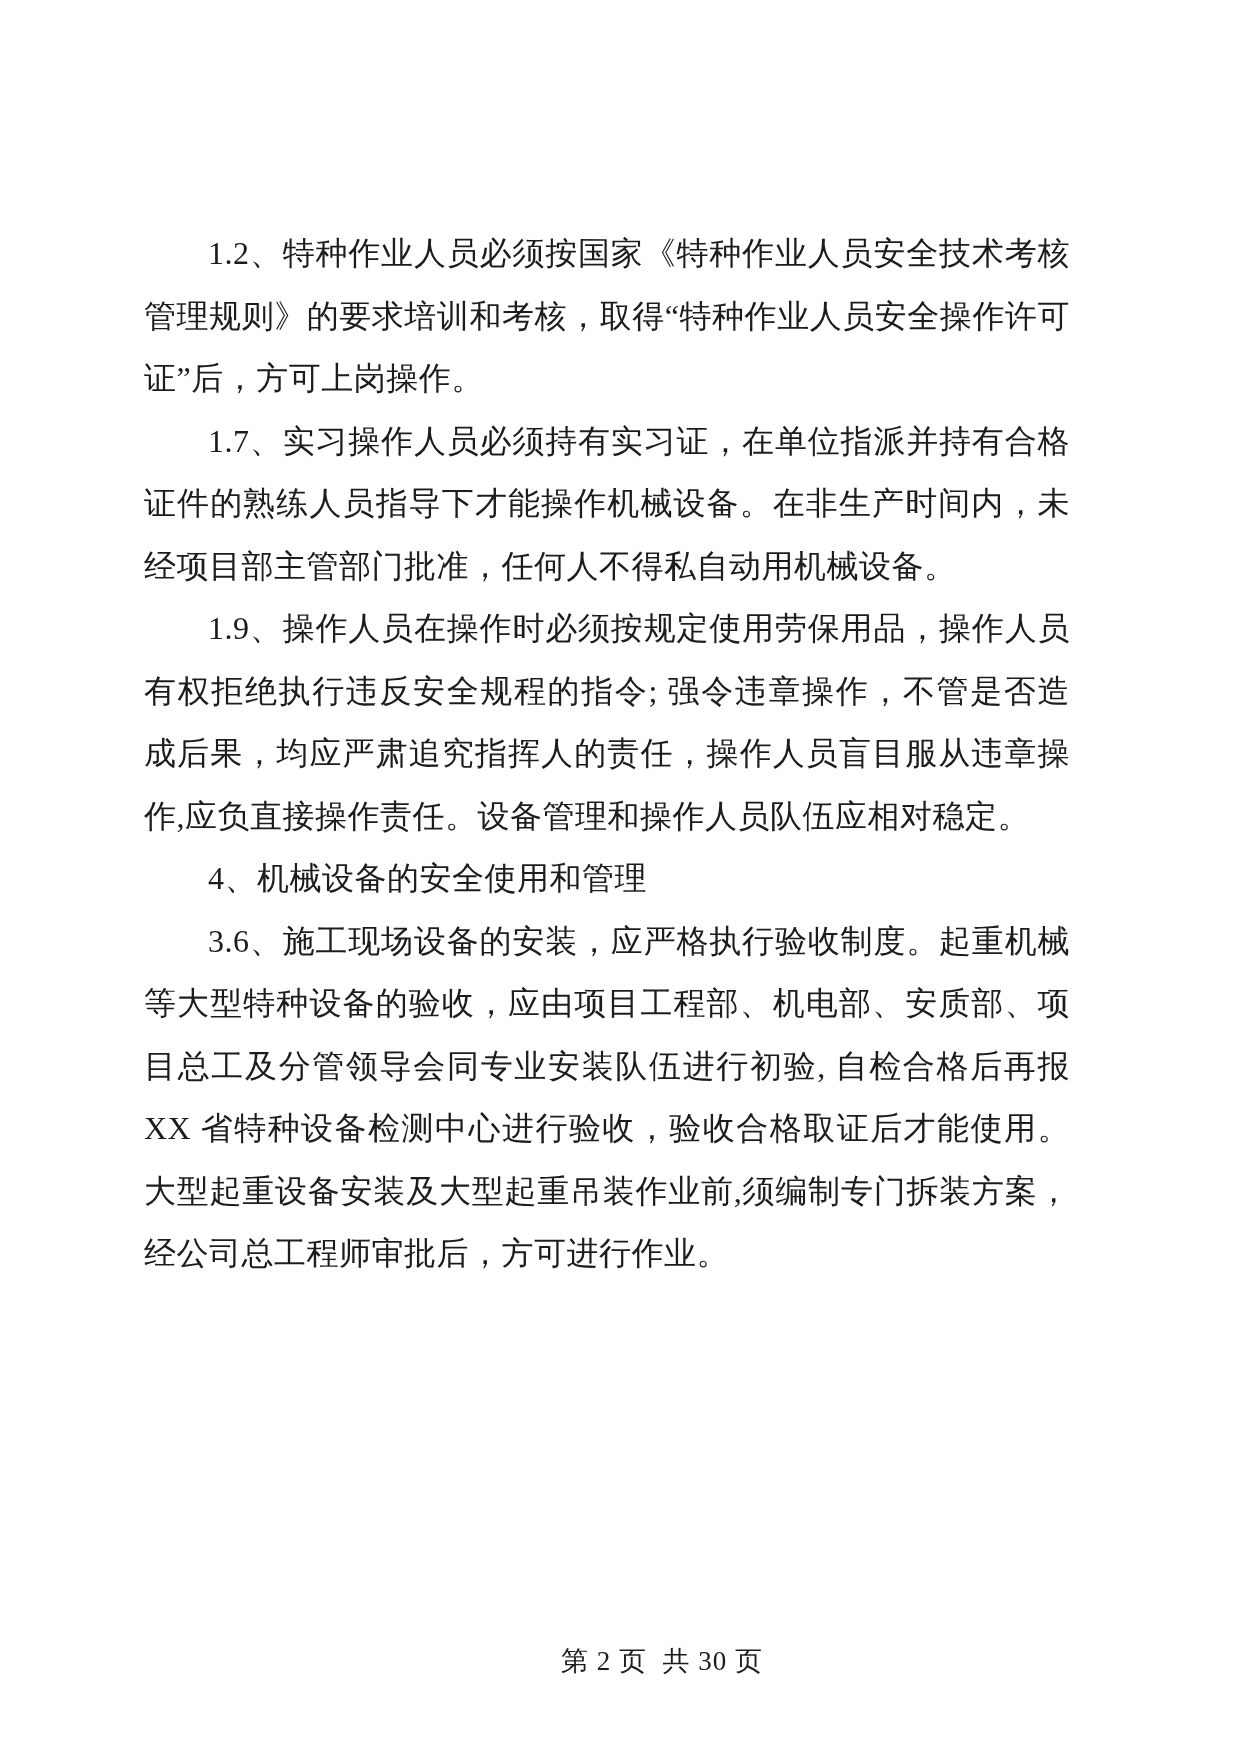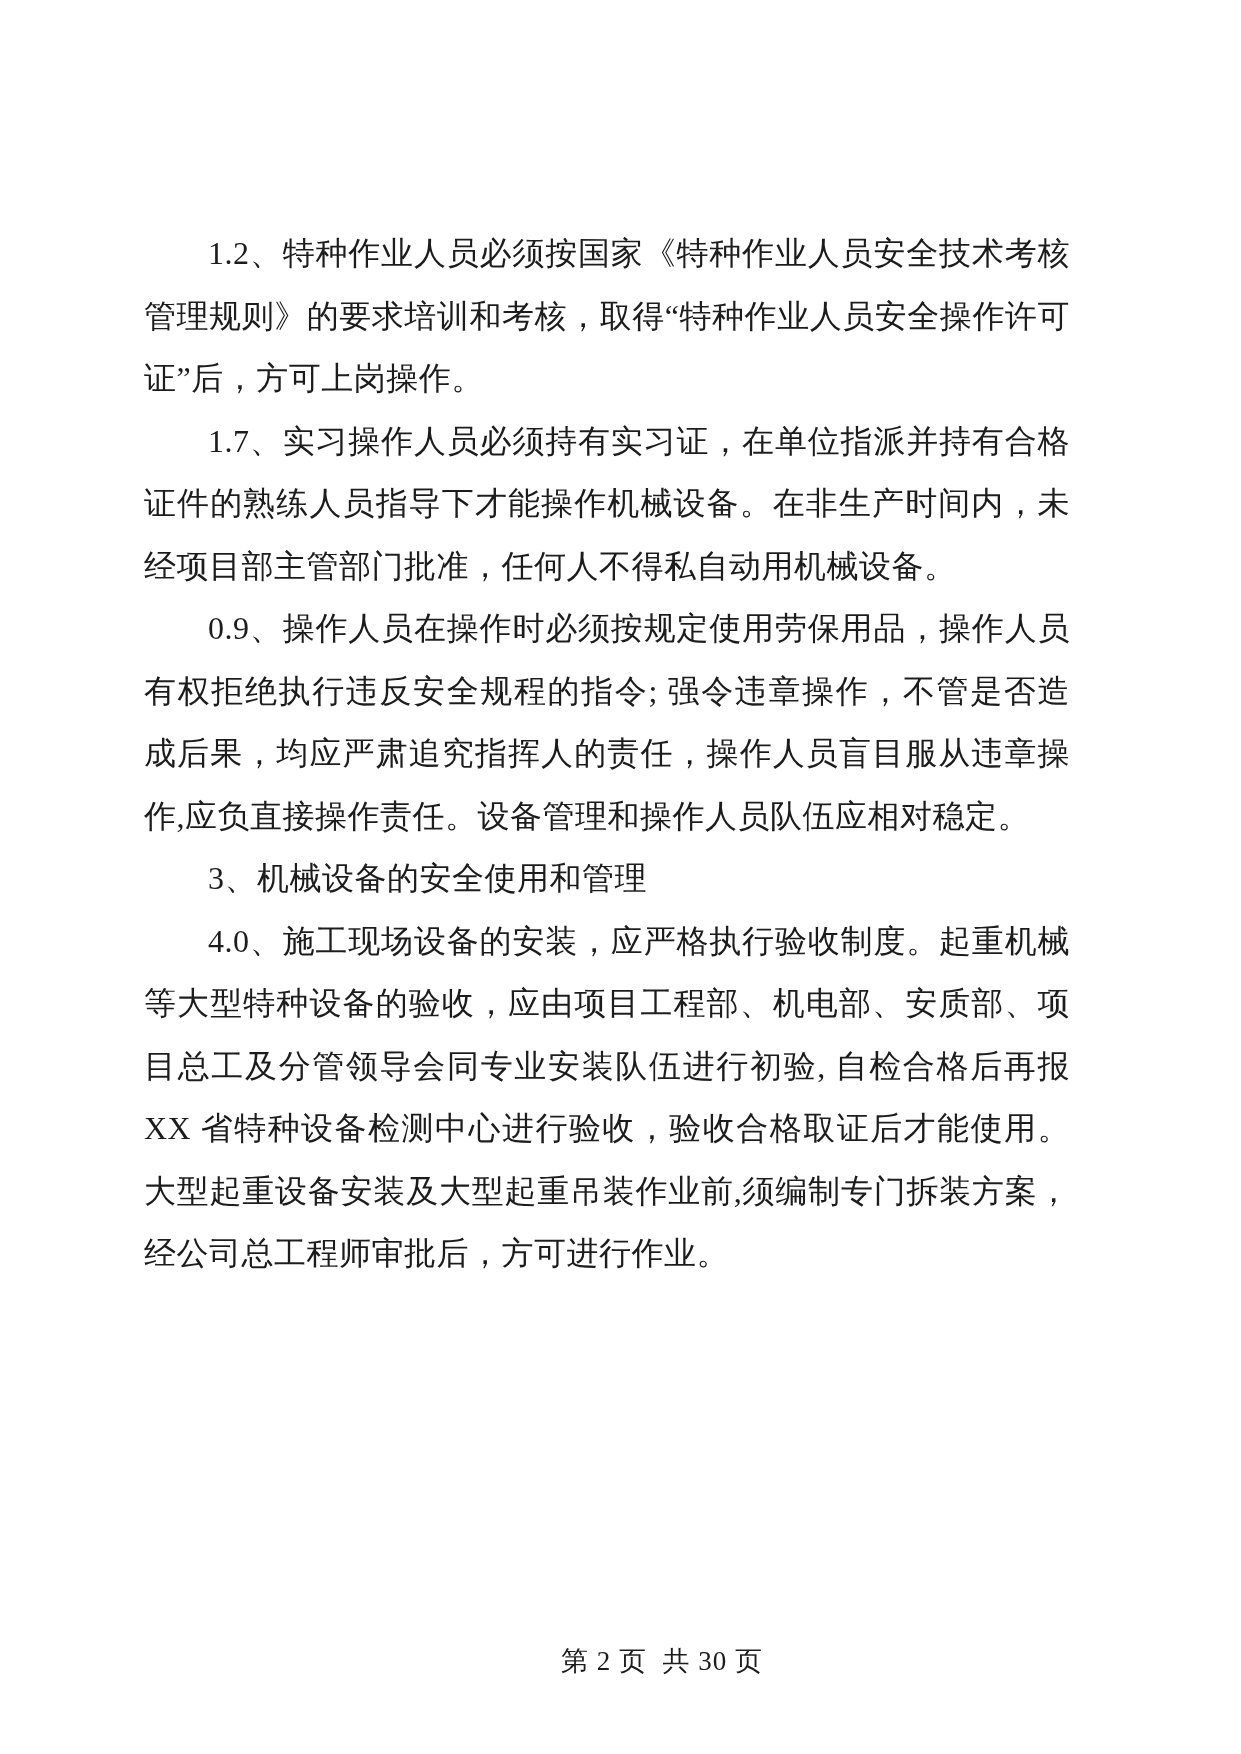--- a/index.html
+++ b/index.html
@@ -46,20 +46,20 @@
     font-weight: 400;
   }
 </style>
 </head>
 <body>
 
 <main class="page" style="background: rgb(255, 255, 255); color: rgb(28, 28, 28);">
   <section class="content">
       <p class="para">1.2、特种作业人员必须按国家《特种作业人员安全技术考核管理规则》的要求培训和考核，取得“特种作业人员安全操作许可证”后，方可上岗操作。</p>
       <p class="para">1.7、实习操作人员必须持有实习证，在单位指派并持有合格证件的熟练人员指导下才能操作机械设备。在非生产时间内，未经项目部主管部门批准，任何人不得私自动用机械设备。</p>
-      <p class="para">0.9、操作人员在操作时必须按规定使用劳保用品，操作人员有权拒绝执行违反安全规程的指令; 强令违章操作，不管是否造成后果，均应严肃追究指挥人的责任，操作人员盲目服从违章操作,应负直接操作责任。设备管理和操作人员队伍应相对稳定。</p>
-      <p class="para">3、机械设备的安全使用和管理</p>
-      <p class="para">4.0、施工现场设备的安装，应严格执行验收制度。起重机械等大型特种设备的验收，应由项目工程部、机电部、安质部、项目总工及分管领导会同专业安装队伍进行初验, 自检合格后再报 XX 省特种设备检测中心进行验收，验收合格取证后才能使用。大型起重设备安装及大型起重吊装作业前,须编制专门拆装方案，经公司总工程师审批后，方可进行作业。</p>
+      <p class="para">1.9、操作人员在操作时必须按规定使用劳保用品，操作人员有权拒绝执行违反安全规程的指令; 强令违章操作，不管是否造成后果，均应严肃追究指挥人的责任，操作人员盲目服从违章操作,应负直接操作责任。设备管理和操作人员队伍应相对稳定。</p>
+      <p class="para">4、机械设备的安全使用和管理</p>
+      <p class="para">3.6、施工现场设备的安装，应严格执行验收制度。起重机械等大型特种设备的验收，应由项目工程部、机电部、安质部、项目总工及分管领导会同专业安装队伍进行初验, 自检合格后再报 XX 省特种设备检测中心进行验收，验收合格取证后才能使用。大型起重设备安装及大型起重吊装作业前,须编制专门拆装方案，经公司总工程师审批后，方可进行作业。</p>
     </section>
   <footer class="page-footer">
     <span>第 2 页  共 30 页</span>
   </footer>
 </main>
 
 </body></html>

